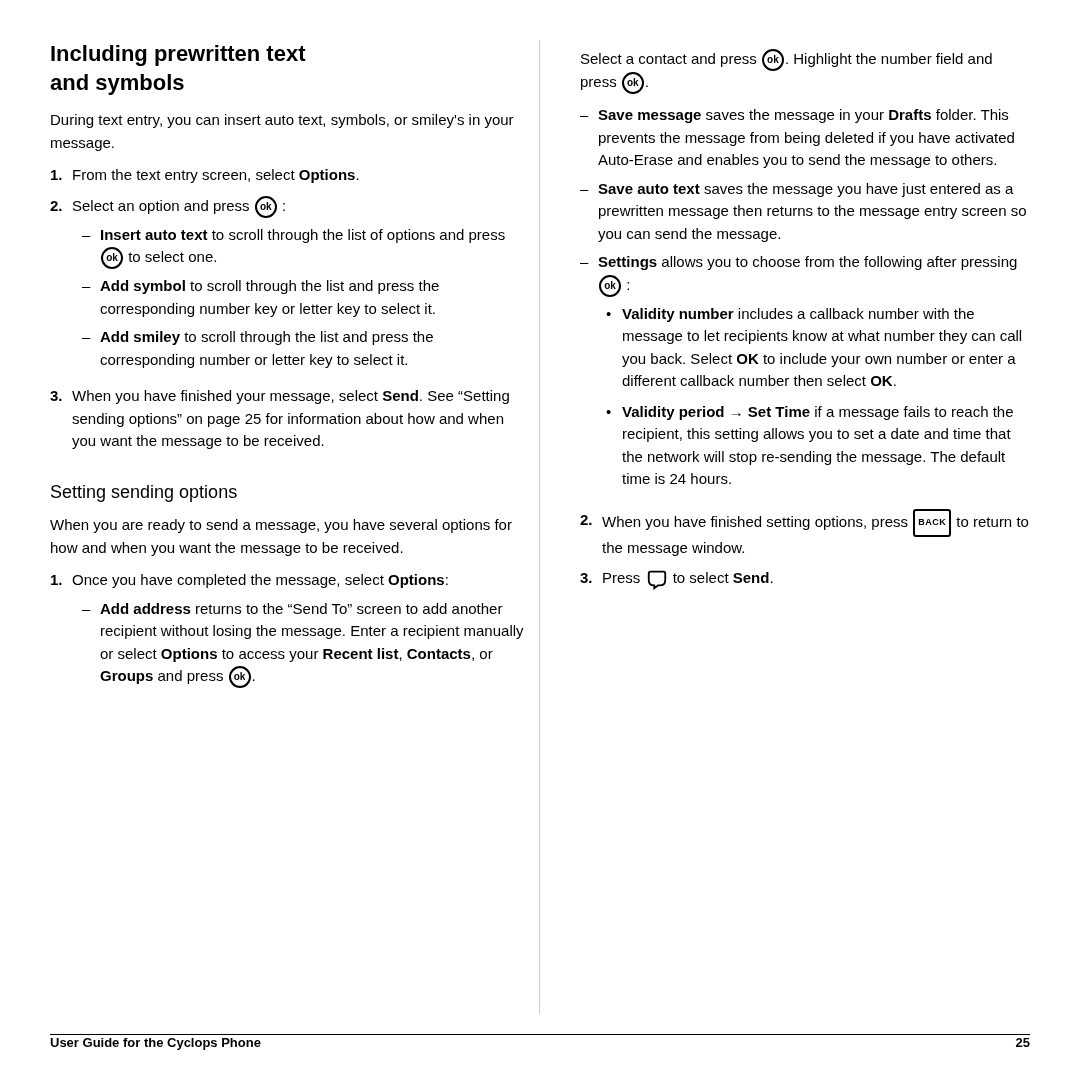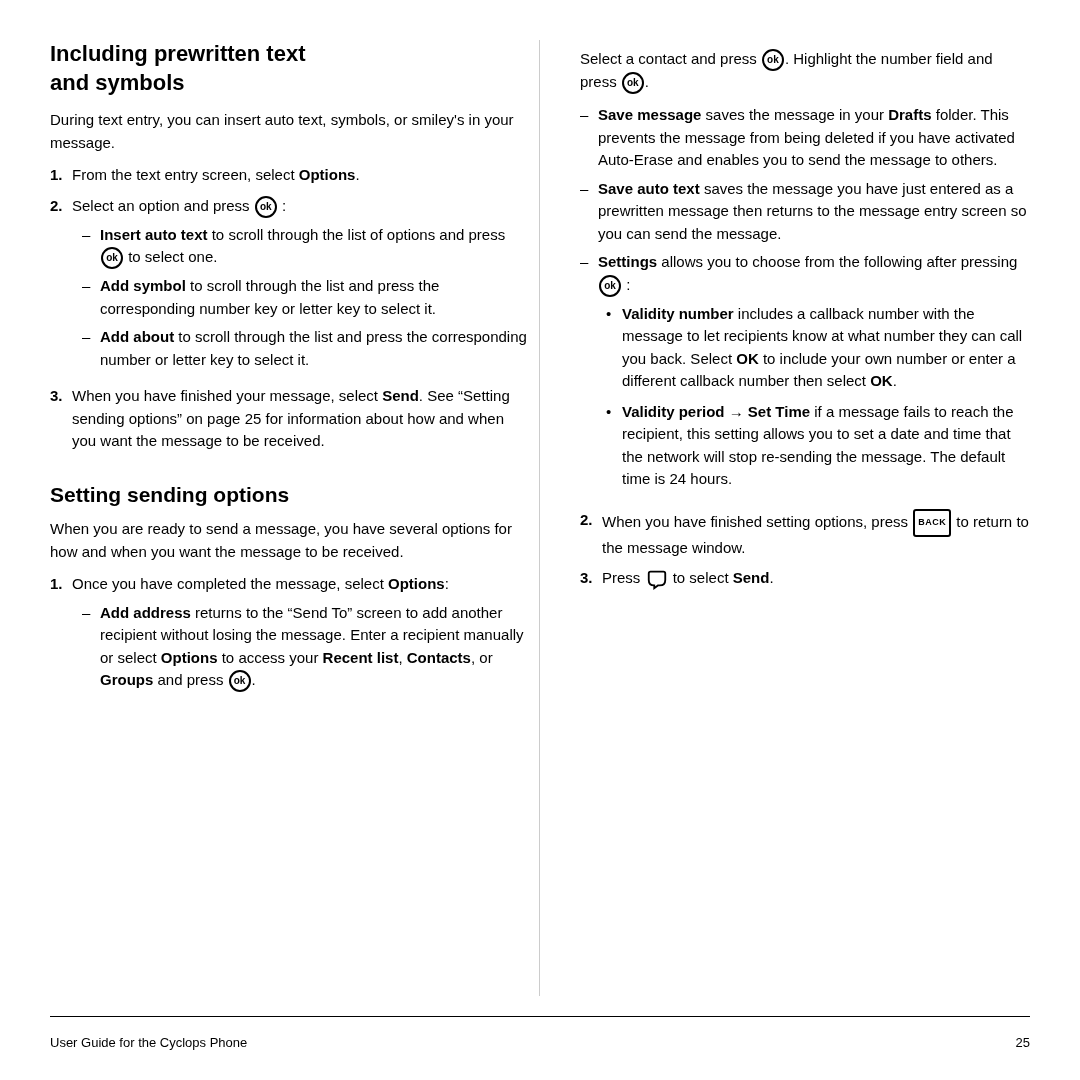--- a/index.html
+++ b/index.html
@@ -32,22 +32,22 @@
     .right-column {
       flex: 1;
     }
     .section-title {
       font-size: 22px;
       font-weight: bold;
       margin-bottom: 12px;
       line-height: 1.3;
     }
     .section-subtitle {
-      font-size: 21px;
-      font-weight: bold;
+      font-size: 18px;
+      font-weight: normal;
       margin-bottom: 10px;
       margin-top: 28px;
       line-height: 1.3;
     }
     p {
       font-size: 15px;
       line-height: 1.5;
       margin-bottom: 10px;
       margin-top: 8px;
     }
@@ -139,24 +139,25 @@
       vertical-align: middle;
       margin: 0 1px;
     }
     .send-btn svg {
       width: 22px;
       height: 22px;
     }
     .footer {
       border-top: 1px solid #000;
       margin-top: 20px;
-      padding-top: 18px;
+      padding-top: 0;
       display: flex;
       justify-content: space-between;
       font-size: 13px;
+      font-weight: bold;
     }
   </style>
 </head>
 <body>
 
 <div class="page">
   <div class="content-area">
 
     <div class="left-column">
 
@@ -179,21 +180,21 @@
               <li>
                 <span class="dash">–</span>
                 <span><b>Insert auto text</b> to scroll through the list of options and press <span class="ok-btn">ok</span> to select one.</span>
               </li>
               <li>
                 <span class="dash">–</span>
                 <span><b>Add symbol</b> to scroll through the list and press the corresponding number key or letter key to select it.</span>
               </li>
               <li>
                 <span class="dash">–</span>
-                <span><b>Add about</b> to scroll through the list and press the corresponding number or letter key to select it.</span>
+                <span><b>Add smiley</b> to scroll through the list and press the corresponding number or letter key to select it.</span>
               </li>
             </ul>
           </span>
         </li>
         <li>
           <span class="num">3.</span>
           <span class="list-content">
             When you have finished your message, select <b>Send</b>. See “Setting sending options” on page 25 for information about how and when you want the message to be received.
           </span>
         </li>

